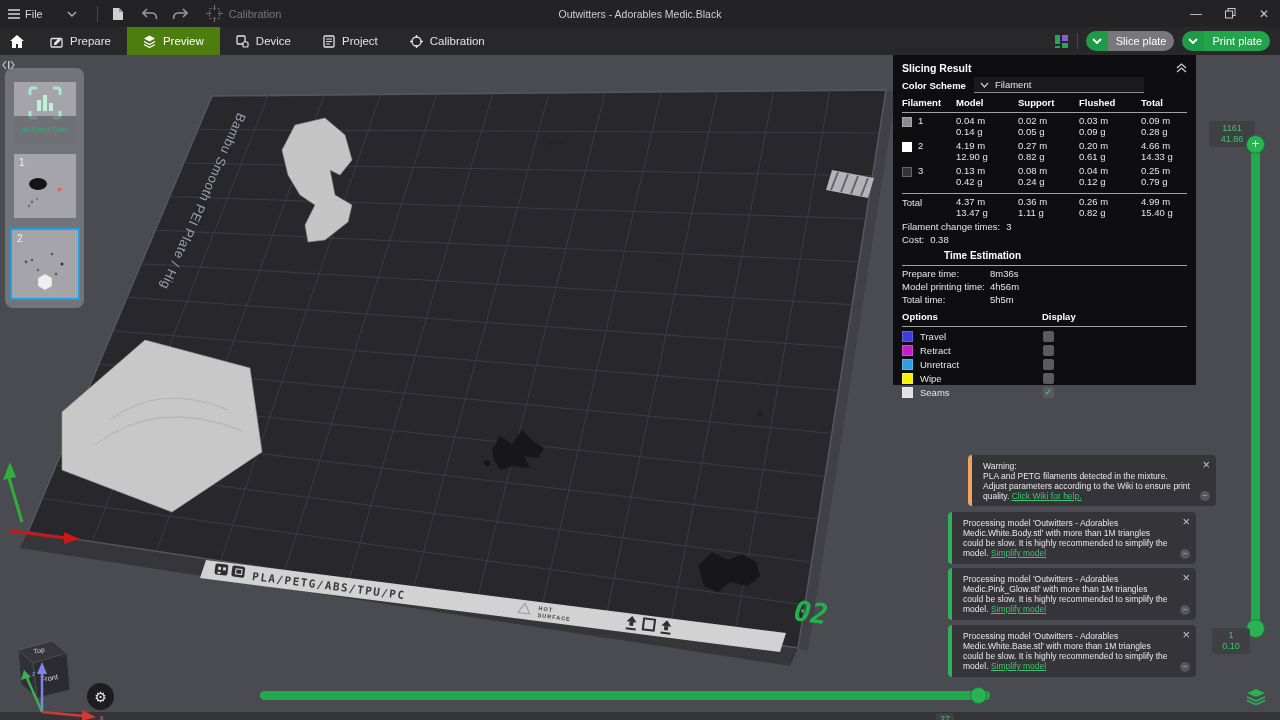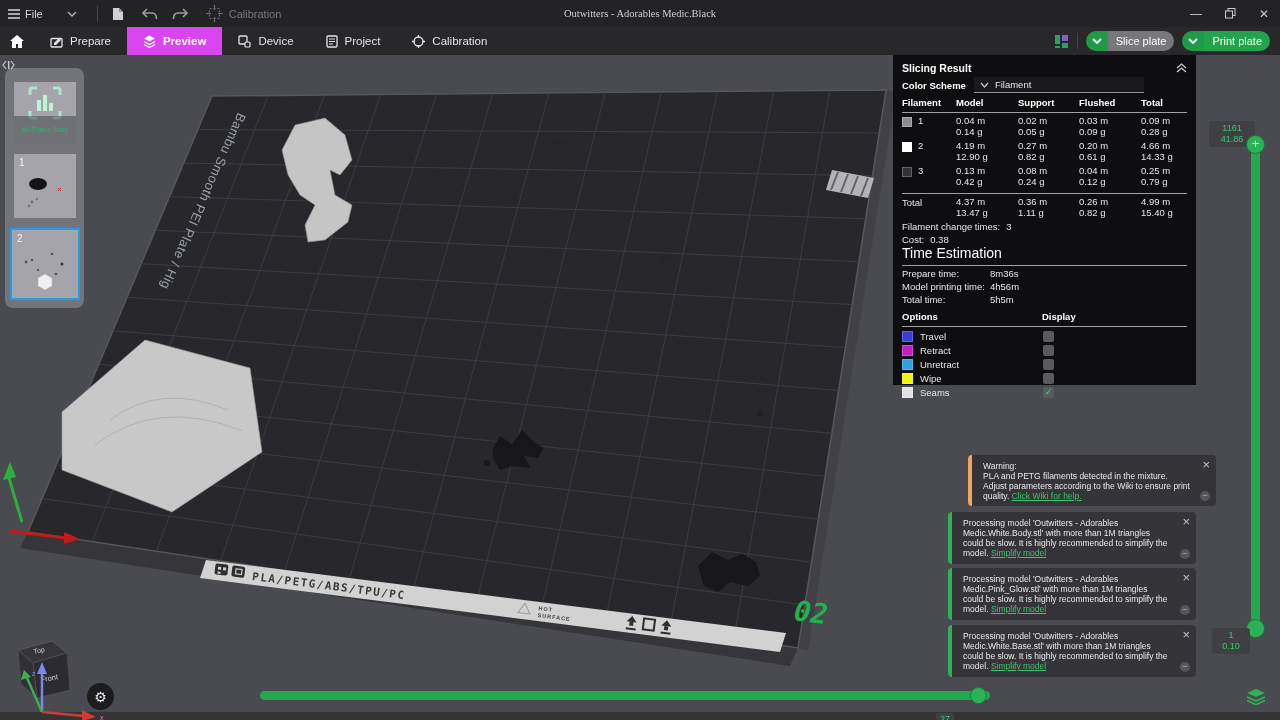--- a/index.html
+++ b/index.html
@@ -2,27 +2,27 @@
 <html><head>
 <meta charset="utf-8">
 <style>
   html,body{margin:0;padding:0;width:1280px;height:720px;overflow:hidden;background:#4a4b50;
     font-family:"Liberation Sans",sans-serif;-webkit-font-smoothing:antialiased;}
   .abs{position:absolute;}
   
   .titlebar{position:absolute;left:0;top:0;width:1280px;height:27px;background:#232326;color:#d8d8dc;font-size:11px;}
   .titlebar .grp{position:absolute;top:0;height:27px;display:flex;align-items:center;gap:6px;}
   .tb-sep{width:1px;height:16px;background:#45454a;}
-  .tb-title{position:absolute;left:0;right:0;top:0;height:27px;display:flex;align-items:center;justify-content:center;font-size:10.5px;color:#cfcfd4;pointer-events:none;font-family:Liberation Serif, serif;}
+  .tb-title{position:absolute;left:0;right:0;top:0;height:27px;display:flex;align-items:center;justify-content:center;font-size:10.5px;color:#cfcfd4;pointer-events:none;}
   .winbtn{width:28px;height:27px;display:flex;align-items:center;justify-content:center;color:#c9c9ce;font-size:12px;}
   .disabled-lbl{color:#77777c;}
   
   .tabbar{position:absolute;left:0;top:27px;width:1280px;height:28px;background:#28282b;display:flex;align-items:stretch;color:#e3e3e6;font-size:11.5px;}
   .tab{display:flex;align-items:center;gap:7px;padding:0 16px;cursor:pointer;}
-  .tab.active{background:#d946ef;color:#fff;font-weight:bold;}
+  .tab.active{background:#4d7c0f;color:#fff;}
   .home{width:34px;display:flex;align-items:center;justify-content:center;}
   .actions{position:absolute;right:0;top:27px;height:28px;display:flex;align-items:center;gap:8px;padding-right:10px;}
   .combo{display:flex;height:20px;border-radius:10px;overflow:hidden;}
   .combo .chev{width:22px;background:#1f9b48;display:flex;align-items:center;justify-content:center;}
   .combo .lbl{display:flex;align-items:center;padding:0 8px;font-size:11px;color:#fff;}
   .combo.gray .lbl{background:#77777c;}
   .combo.green .lbl{background:#22a44c;}
   
   .viewport{position:absolute;left:0;top:55px;width:1280px;height:665px;background:#4a4b50;}
   .bottomstrip{position:absolute;left:0;top:712px;width:1280px;height:8px;background:#343437;}
@@ -40,21 +40,21 @@
   .cs-row{display:flex;align-items:center;height:20px;gap:8px;}
   .cs-label{font-weight:bold;color:#fff;}
   .cs-dd{display:flex;align-items:center;gap:6px;width:158px;height:15px;background:#1a1a1d;border-bottom:1px solid #8d8d92;padding:0 6px;color:#e2e2e5;}
   .sr-grid{display:grid;grid-template-columns:54px 62px 61px 62px 1fr;}
   .sr-grid .h{font-weight:bold;color:#fff;padding:2px 0;}
   .cellmg div{line-height:10.5px;}
   .swrow{display:flex;align-items:flex-start;gap:6px;line-height:10.5px;}
   .sw{width:8px;height:8px;margin-top:1px;border:1px solid rgba(255,255,255,.25);}
   .hr{height:1px;background:rgba(225,225,228,.7);margin:2px 0;}
   .kv{height:13px;display:flex;gap:6px;align-items:center;}
-  .sec-title{font-weight:normal;font-size:14px;color:#fff;height:15px;display:flex;align-items:flex-end;padding-bottom:2px;}
+  .sec-title{font-weight:bold;font-size:10px;color:#fff;height:15px;display:flex;align-items:flex-end;padding-bottom:2px;margin-left:42px;}
   .t-row{height:13px;display:flex;}
   .t-row .l{width:88px;}
   .op-head{display:flex;height:15px;align-items:flex-end;padding-bottom:2px;}
   .op-head .o{font-weight:bold;color:#fff;}
   .op-head .d{font-weight:bold;color:#fff;margin-left:104px;}
   .op-row{height:14px;display:flex;align-items:center;}
   .op-sw{width:9px;height:9px;margin-right:7px;border:1px solid rgba(255,255,255,.2);}
   .cb{width:11px;height:11px;background:#5a5a5f;border-radius:2px;margin-left:auto;margin-right:133px;display:flex;align-items:center;justify-content:center;}
   .cb.checked::after{content:"✓";color:#35c96d;font-size:9px;font-weight:bold;}
   

